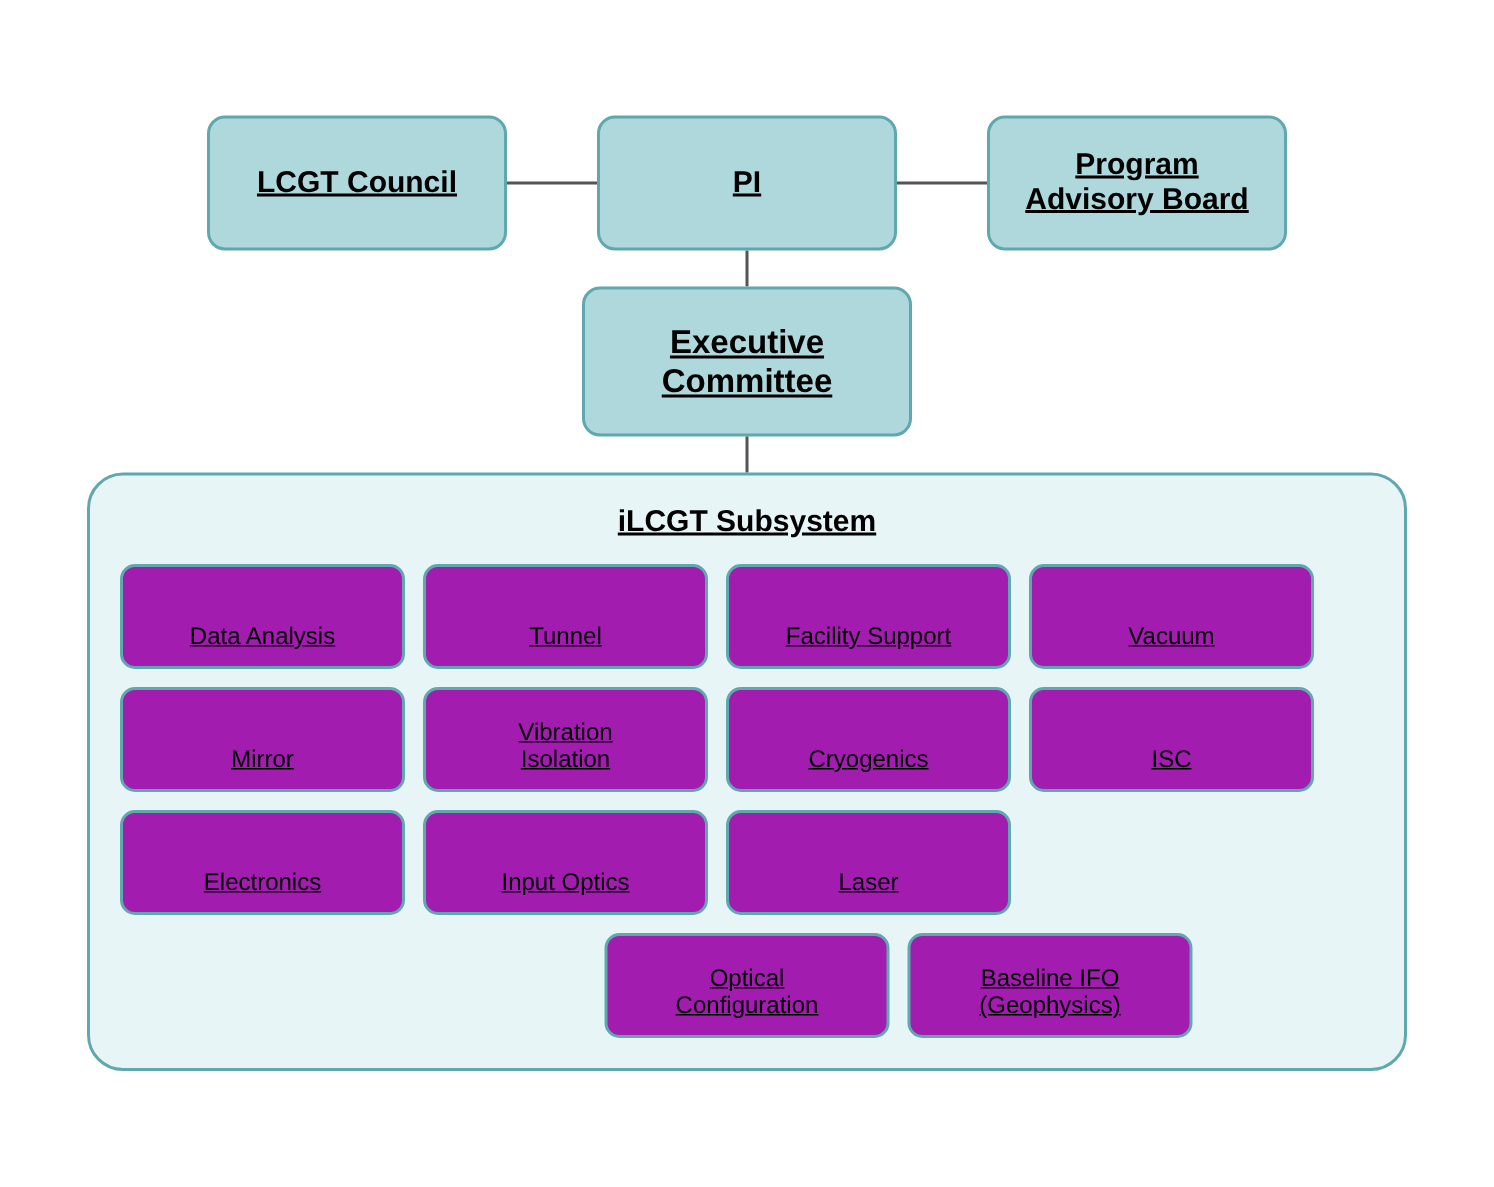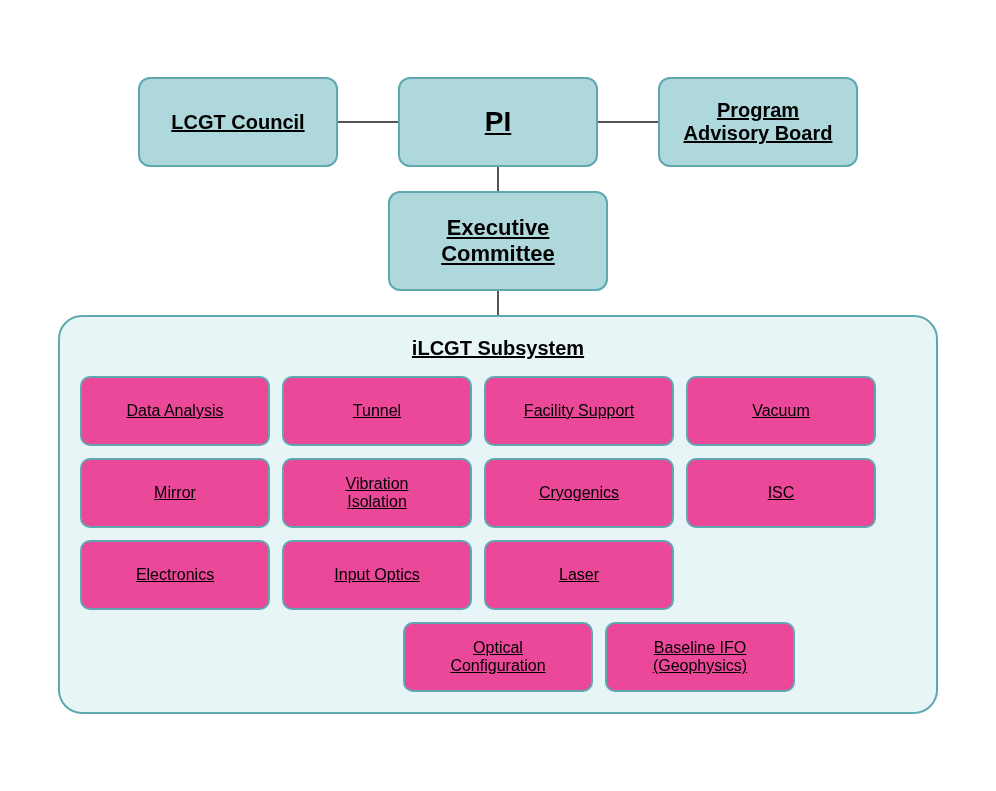--- a/index.html
+++ b/index.html
@@ -44,21 +44,21 @@
       padding: 10px 16px;
     }
     .node-lcgt {
       width: 200px;
       height: 90px;
       font-size: 20px;
     }
     .node-pi {
       width: 200px;
       height: 90px;
-      font-size: 28px;
+      font-size: 20px;
     }
     .node-pab {
       width: 200px;
       height: 90px;
       font-size: 20px;
     }
     
     .h-line {
       height: 2px;
       background: #555;
@@ -97,25 +97,25 @@
       display: flex;
       flex-direction: column;
       gap: 12px;
     }
     .grid-row {
       display: flex;
       gap: 12px;
       justify-content: flex-start;
     }
     .sub-node {
-      background: #ec4899;
+      background: #a21caf;
       border: 2px solid #5fa8b0;
       border-radius: 10px;
       display: flex;
-      align-items: center;
+      align-items: flex-end;
       justify-content: center;
       text-align: center;
       font-size: 16px;
       color: #000;
       padding: 10px 8px;
       width: 190px;
       min-height: 70px;
     }
     
     .connector-area {

